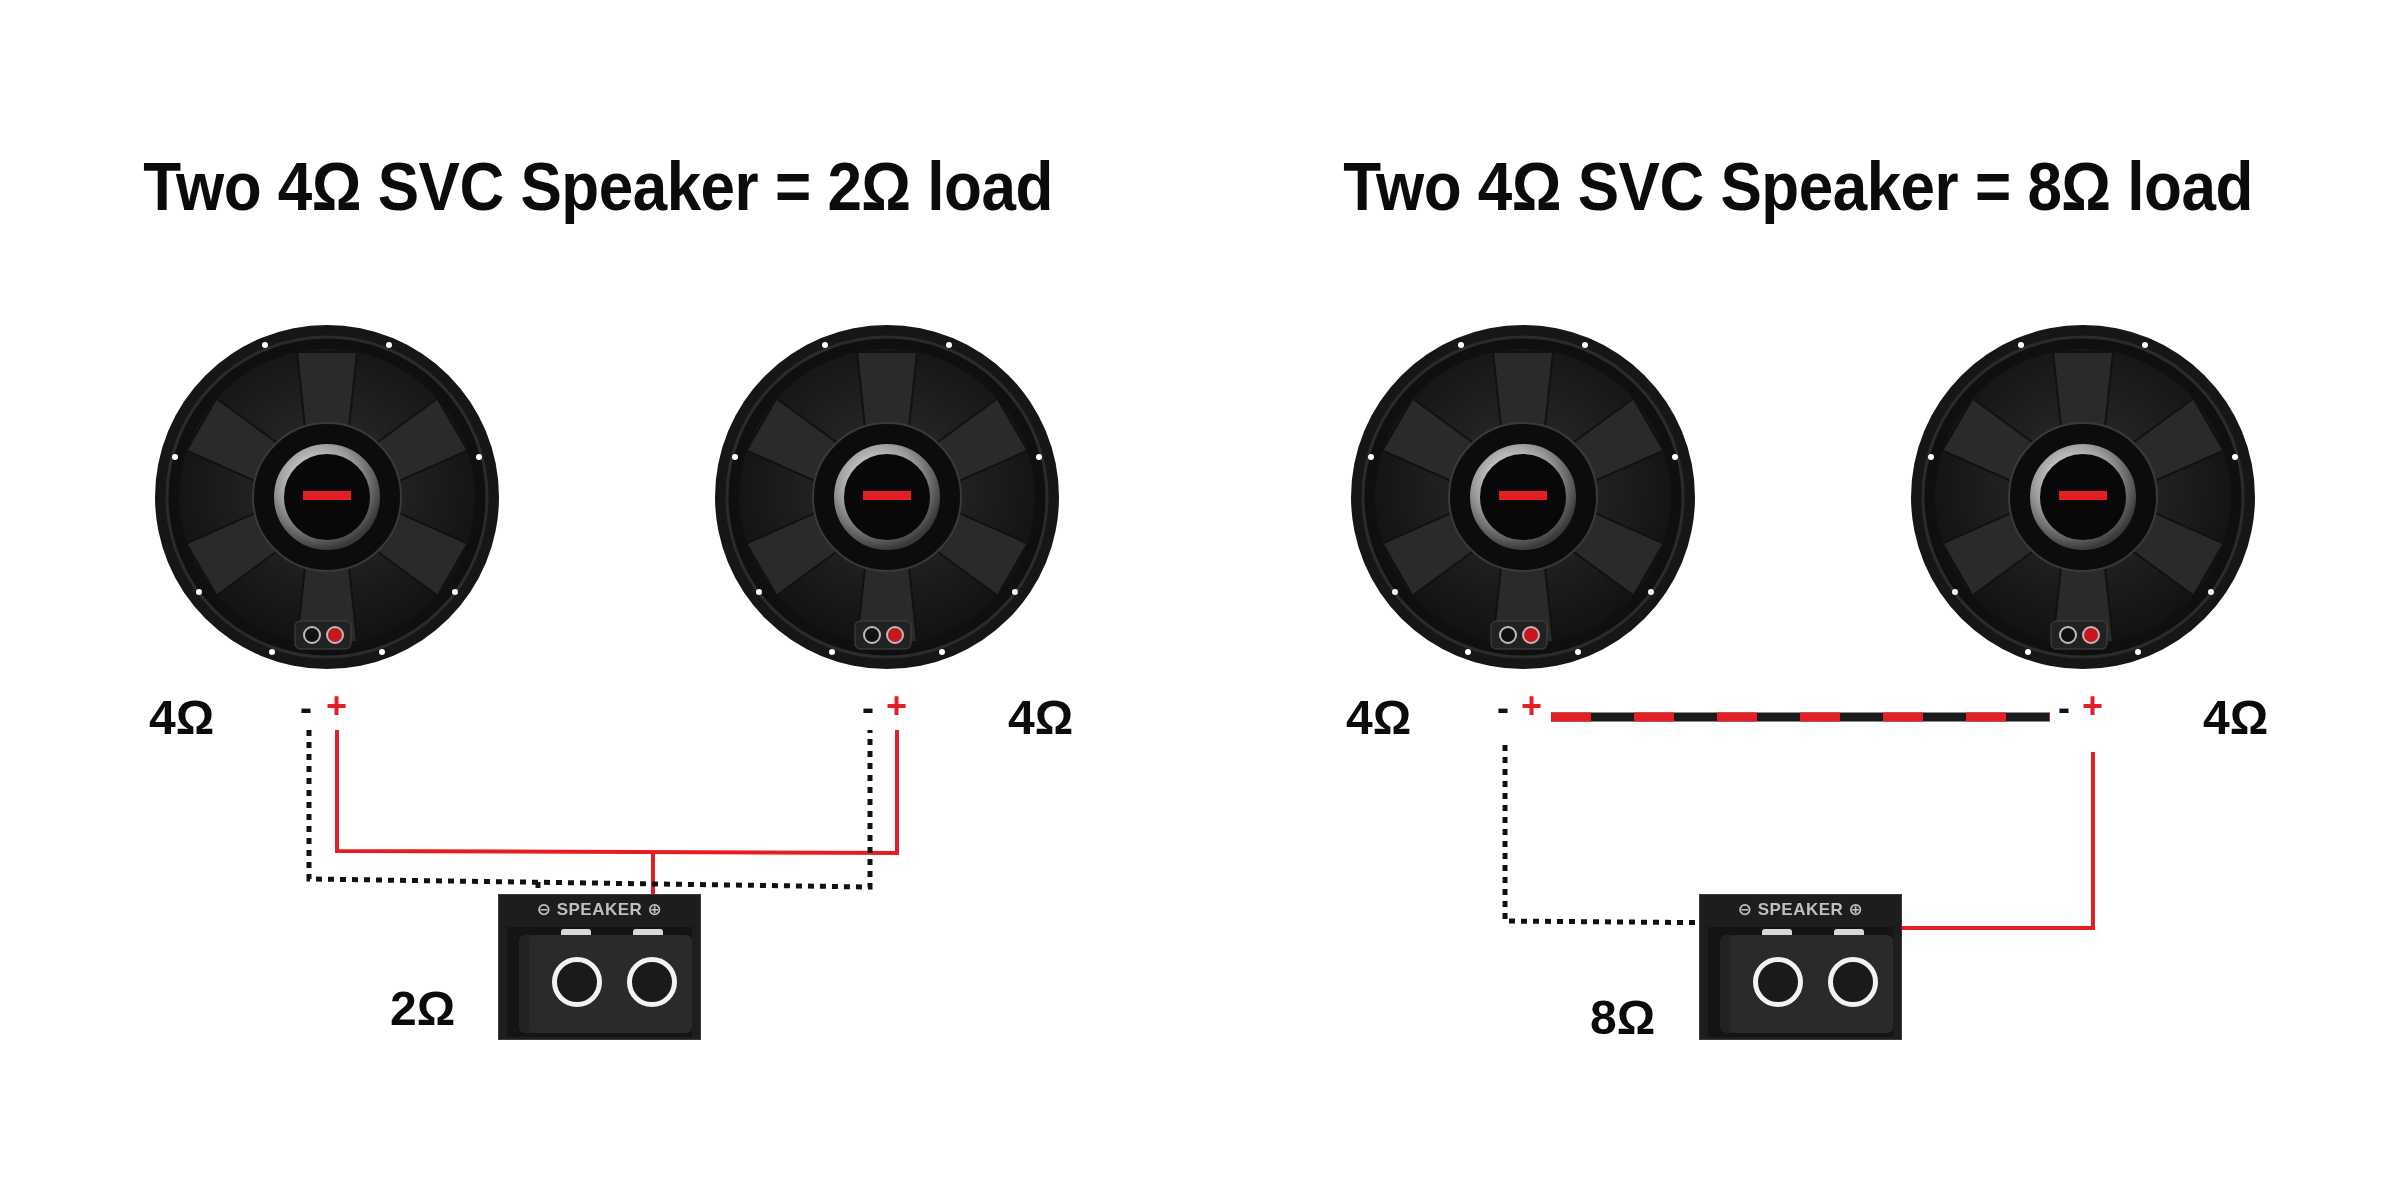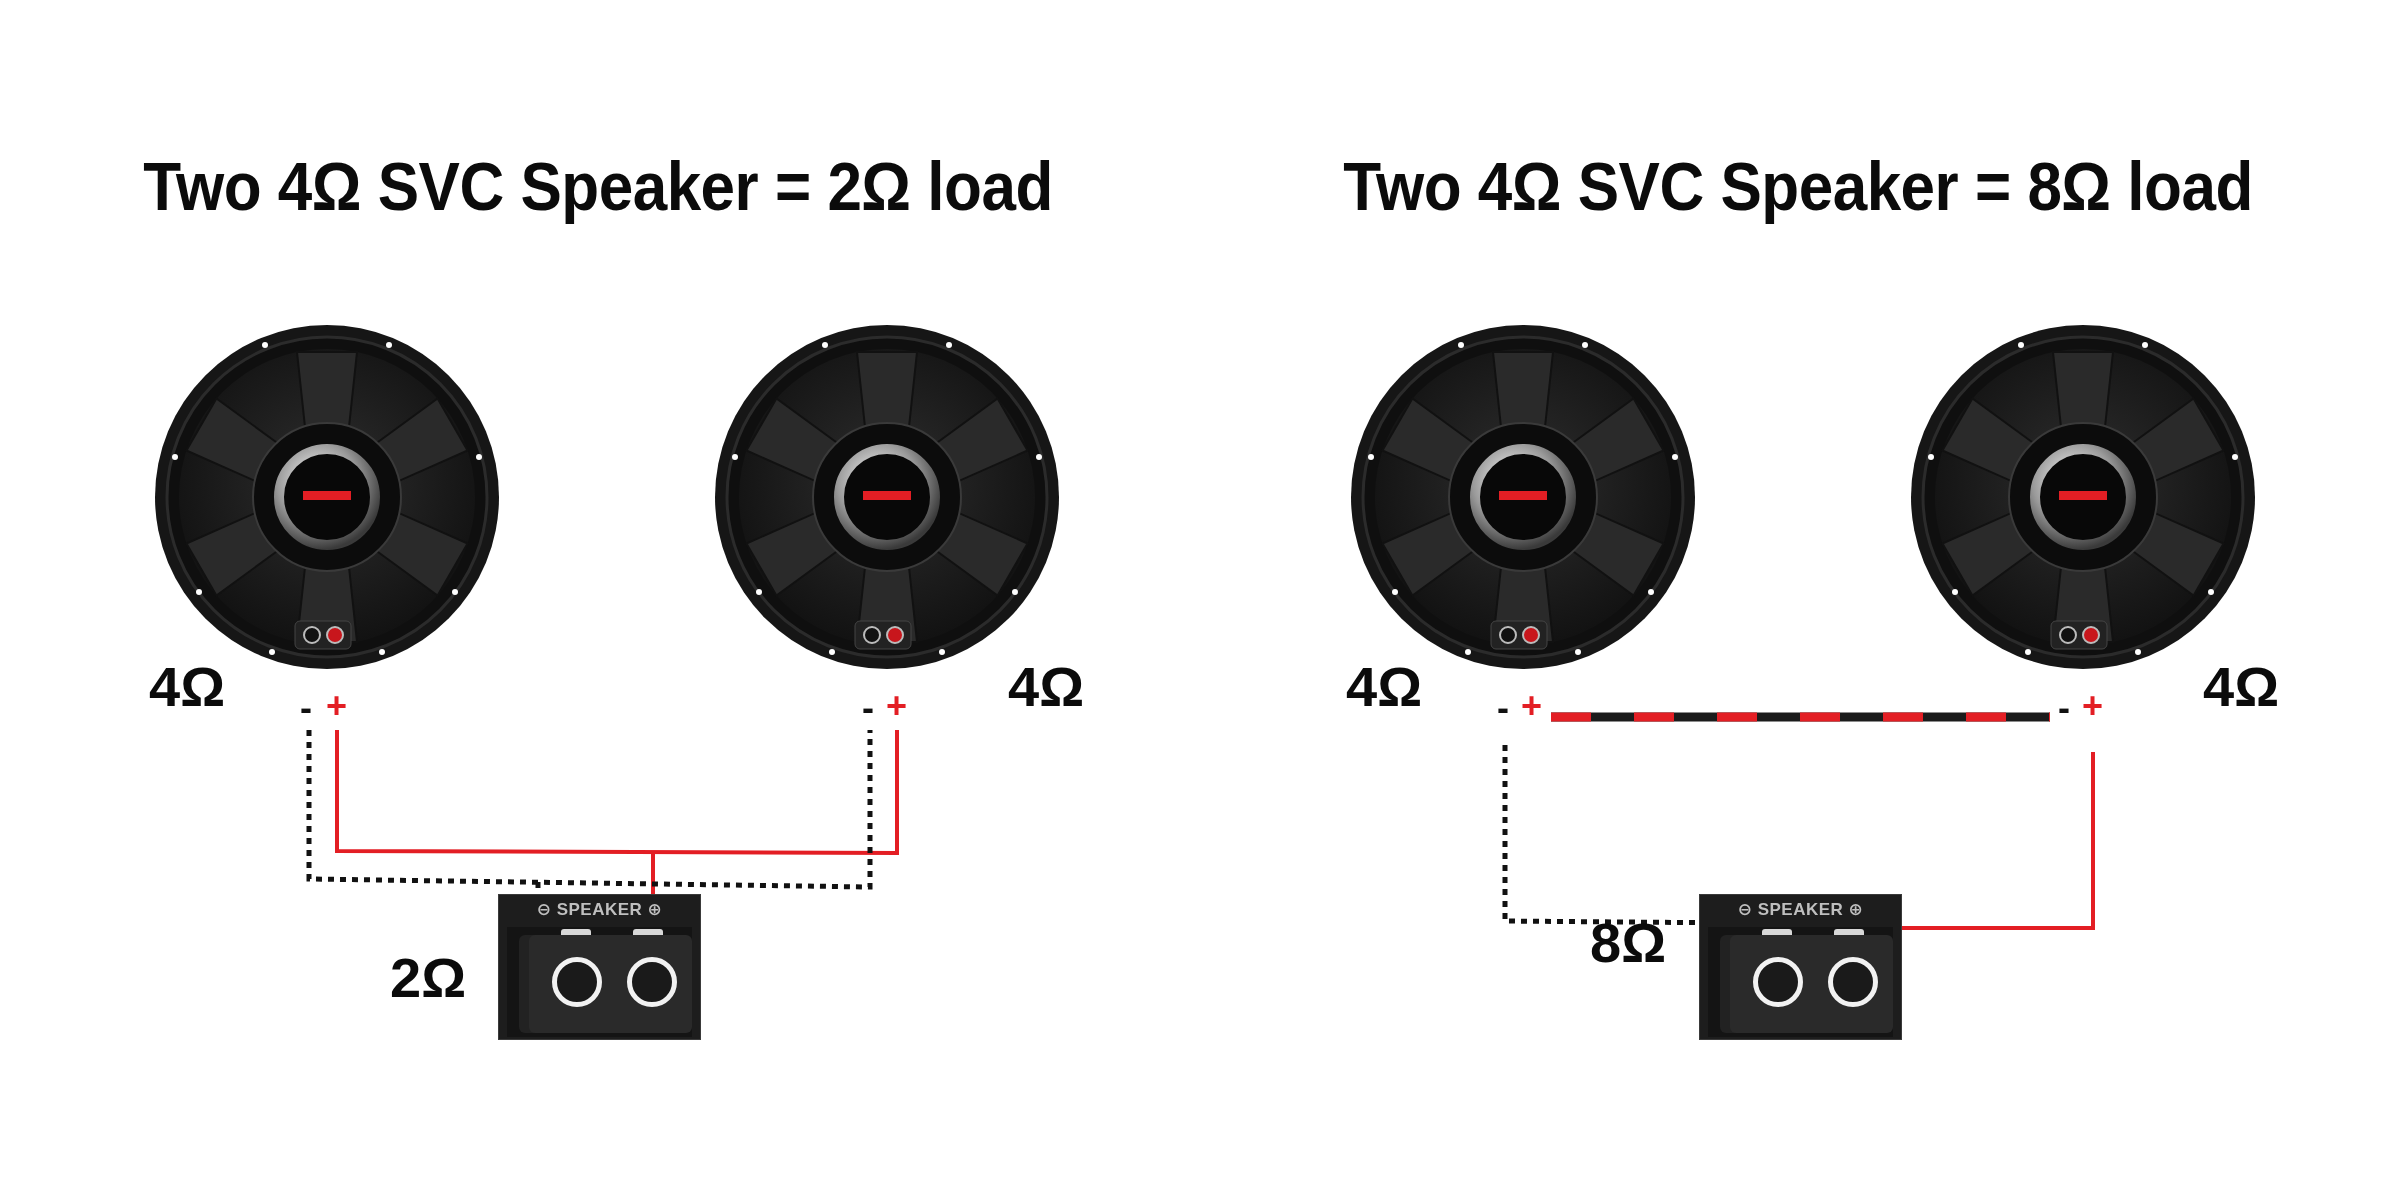--- a/index.html
+++ b/index.html
@@ -1,18 +1,18 @@
 <!DOCTYPE html>
 <html><head>
 <meta charset="utf-8">
 <style>
   html,body{margin:0;padding:0;background:#ffffff;}
   body{width:2400px;height:1200px;position:relative;overflow:hidden;font-family:"Liberation Sans","DejaVu Sans",sans-serif;}
   .title{position:absolute;top:150px;font-weight:bold;font-size:62px;color:#0b0b0b;white-space:nowrap;transform:translateX(-50%) scaleY(1.12);transform-origin:50% 50%;letter-spacing:-0.5px;}
-  .ohm{position:absolute;font-weight:bold;font-size:56px;color:#0b0b0b;white-space:nowrap;}
+  .ohm{position:absolute;font-weight:bold;font-size:48px;color:#0b0b0b;white-space:nowrap;margin-top:36px;}
   .term{position:absolute;font-weight:bold;line-height:1;}
   .term.neg{color:#111;}
   .term.pos{color:#e31e24;}
   .amp{position:absolute;width:203px;height:146px;background:#1d1d1d;border:1px solid #3a3a3a;box-sizing:border-box;}
   .amp-label{position:absolute;left:0;right:0;top:4px;text-align:center;color:#bfbfbf;font-weight:bold;font-size:17px;letter-spacing:0.5px;}
   .amp-slot{position:absolute;left:8px;right:8px;top:32px;height:110px;background:#141414;}
   .amp-block{position:absolute;left:30px;right:8px;top:40px;height:98px;background:#2a2a2a;border-radius:6px;box-shadow:-10px 0 0 #222;}
   .amp-hole{position:absolute;top:62px;width:50px;height:50px;border-radius:50%;border:5px solid #f2f2f2;background:#1a1a1a;box-sizing:border-box;}
   .amp-screw{position:absolute;top:34px;width:30px;height:12px;background:#d8d8d8;border-radius:3px 3px 0 0;}
   svg{position:absolute;left:0;top:0;}
@@ -125,21 +125,21 @@
 <div class="term pos" style="left:1521px;top:688px;font-size:36px;">+</div>
 <div class="term neg" style="left:2058px;top:690px;font-size:36px;">-</div>
 <div class="term pos" style="left:2082px;top:688px;font-size:36px;">+</div>
 
 <div class="ohm" style="left:1346px;top:654px;">4Ω</div>
 <div class="ohm" style="left:2203px;top:654px;">4Ω</div>
 
 <div class="term neg" style="left:1725px;top:997px;font-size:60px;">-</div>
 <div class="term pos" style="left:1833px;top:994px;font-size:60px;">+</div>
 
-<div class="ohm" style="left:1590px;top:910px;">8Ω</div>
+<div class="ohm" style="left:1590px;top:954px;">8Ω</div>
 
 <div class="amp" style="left:1699px;top:894px;">
   <div class="amp-label">
     <span>⊖</span>
     <span>SPEAKER</span>
     <span>⊕</span>
   </div>
   <div class="amp-slot"></div>
   <div class="amp-screw" style="left:62px;"></div>
   <div class="amp-screw" style="left:134px;"></div>

